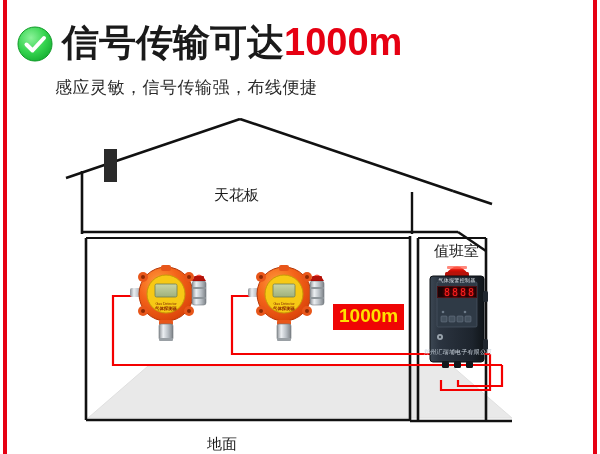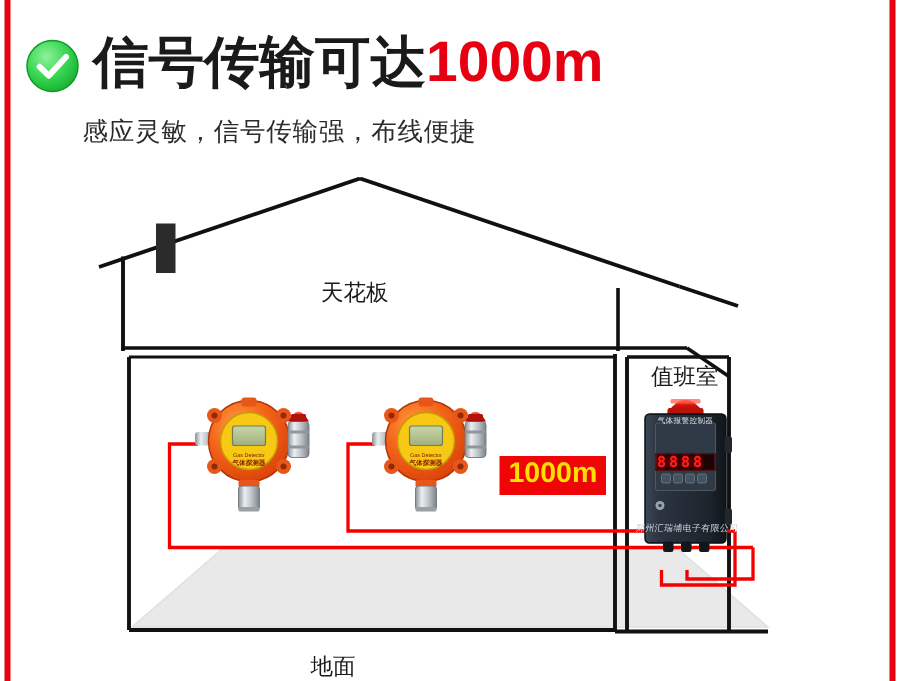--- a/index.html
+++ b/index.html
@@ -119,30 +119,30 @@
   }
   #ctl-brand {
     top: 93px;
     font-size: 6px;
     color: #c9d2dc;
     letter-spacing: 0.2px;
     transform: skewX(-6deg);
   }
   #ctl-digits {
     position: absolute;
-    left: 13px; top: 47px;
+    left: 13px; top: 31px;
     width: 40px; height: 12px;
     background: #1b0406;
     border: 1px solid #4a1014;
     color: #ff2020;
     font-family: "DejaVu Sans Mono", monospace;
     font-size: 10px;
-    font-weight: bold;
+    font-weight: normal;
     letter-spacing: 2px;
-    text-align: left;
+    text-align: right;
     line-height: 12px;
     text-shadow: 0 0 3px #ff0000;
   }
 </style>
 </head>
 <body>
 
 <div id="page">
 
   <div class="rail left"></div>

